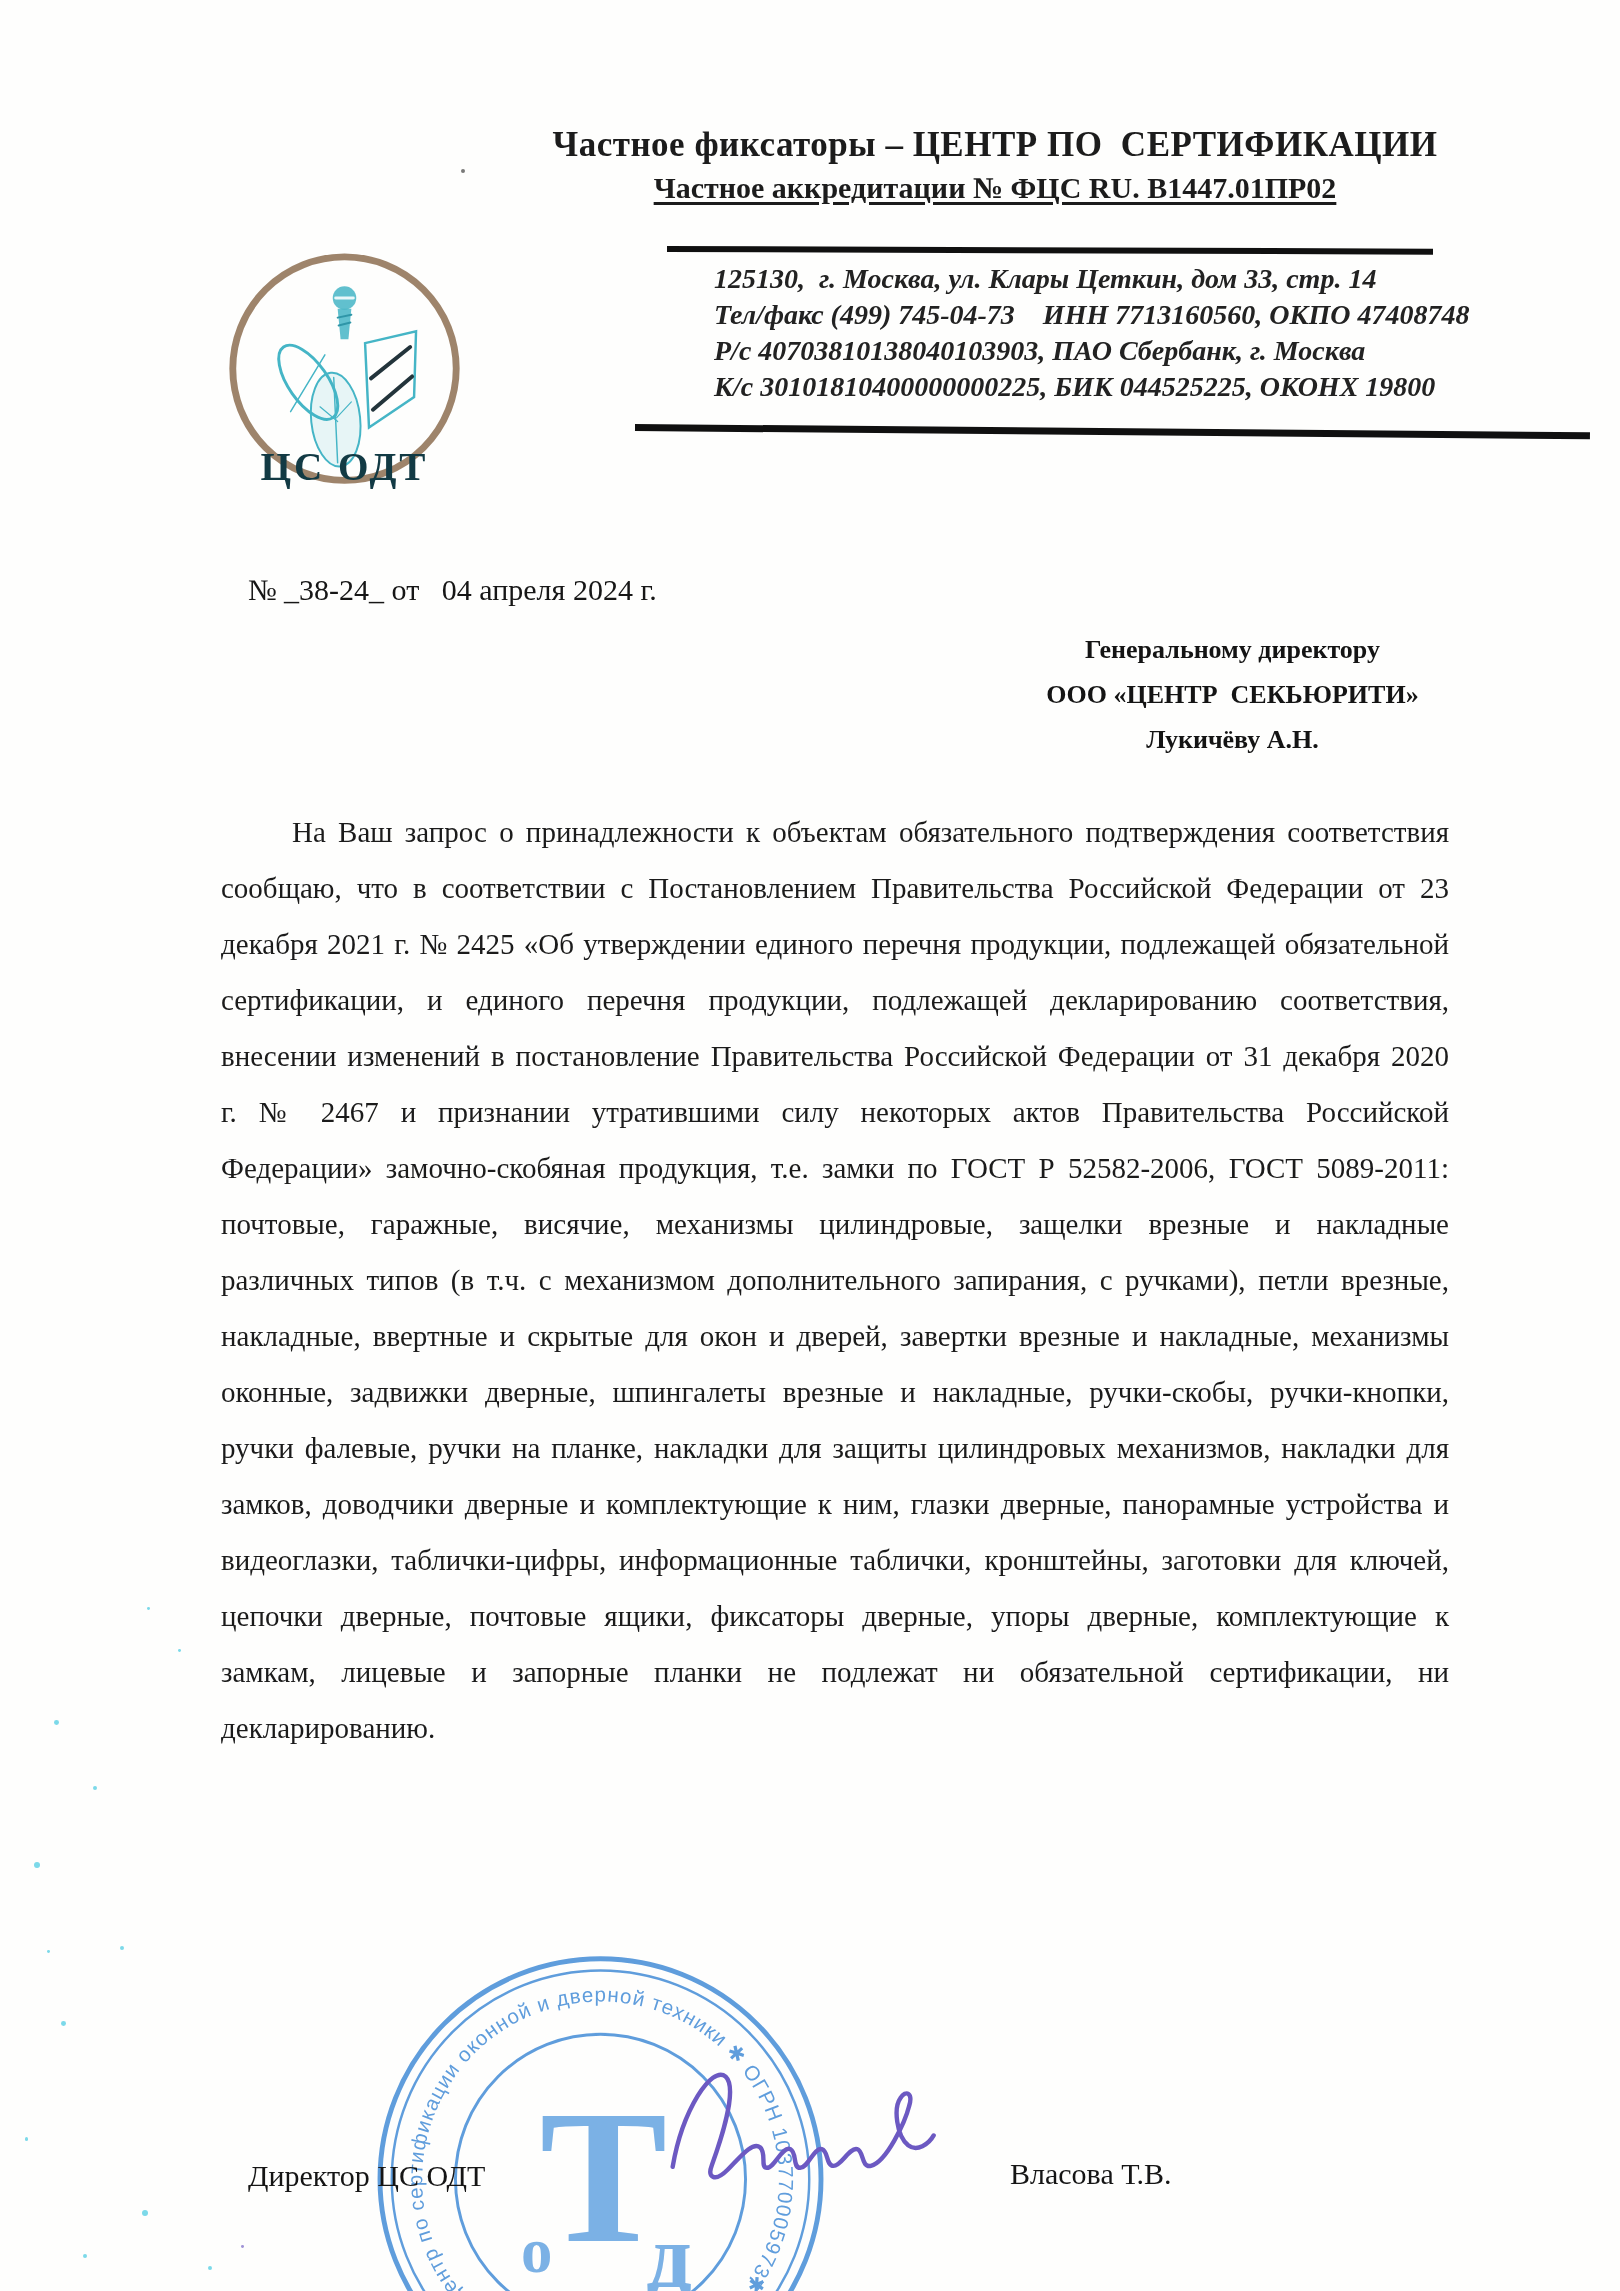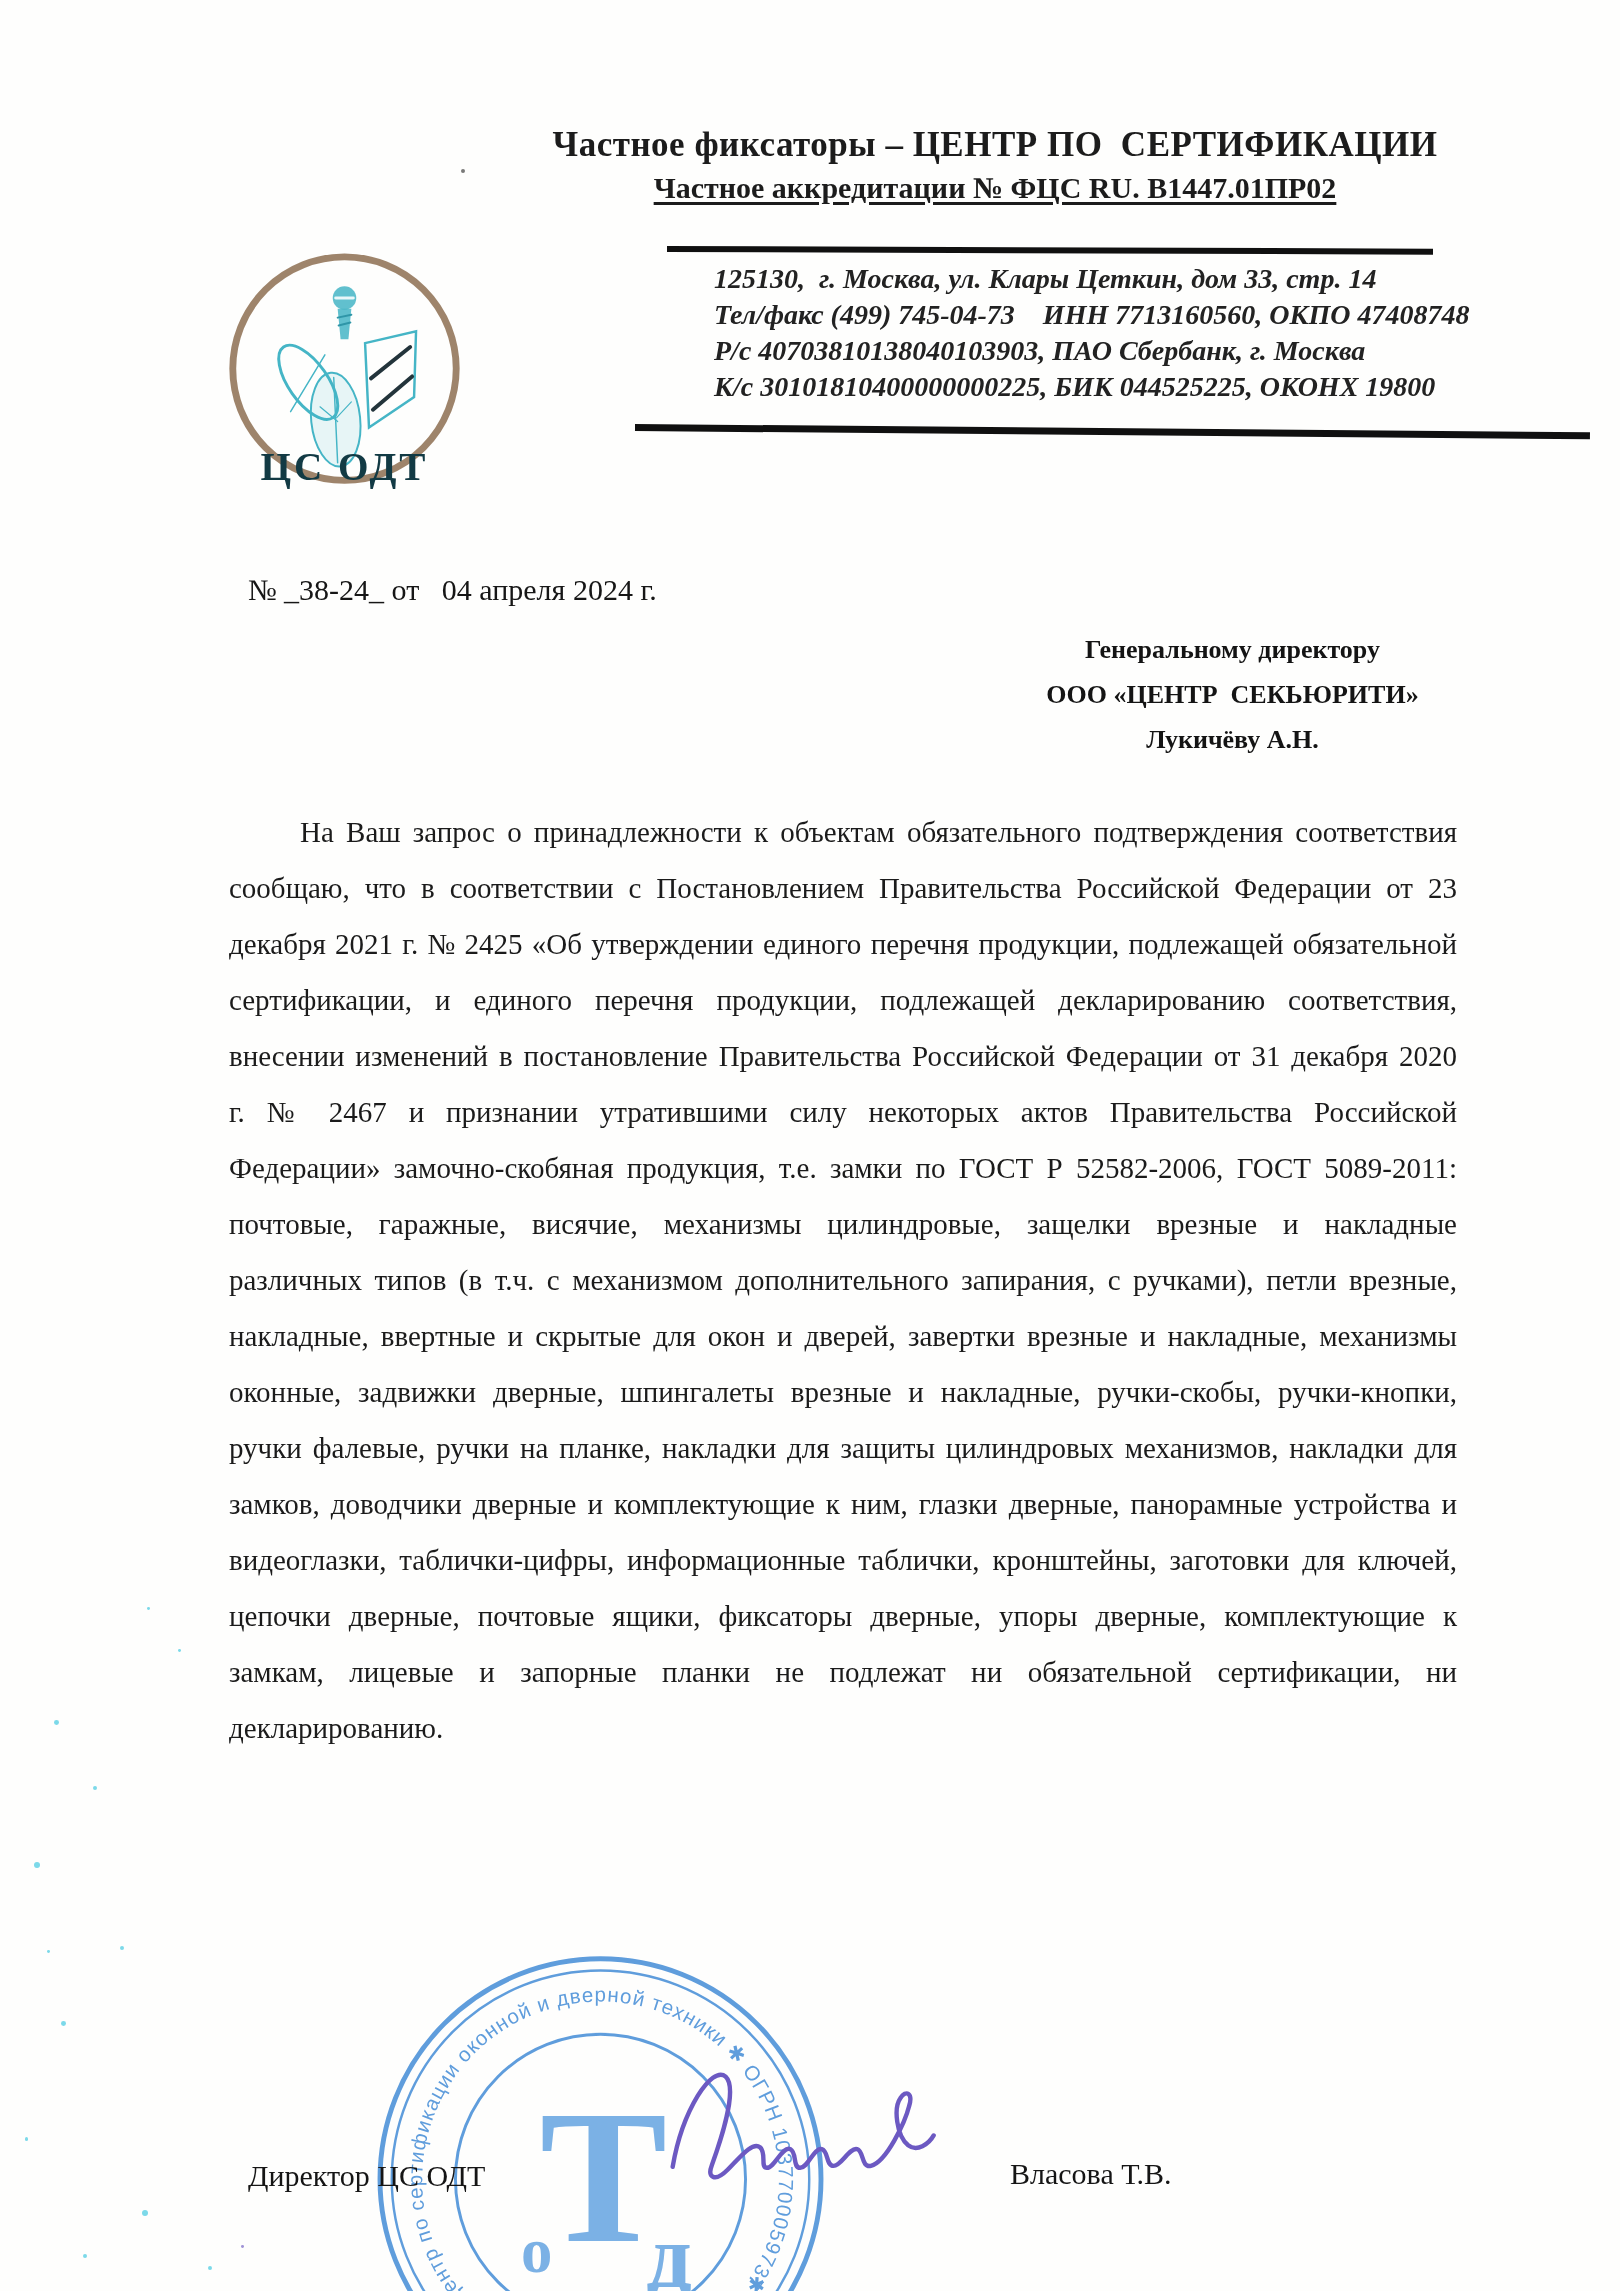--- a/index.html
+++ b/index.html
@@ -23,21 +23,21 @@
   .rule-top{left:667px;top:246px;width:766px;height:5.9px;transform:rotate(.2deg);transform-origin:left center;}
   .rule-bottom{left:635px;top:424px;width:955px;height:6.9px;transform:rotate(.5deg);transform-origin:left center;}
   .addr{position:absolute;left:678px;top:261px;font-style:italic;font-size:28px;line-height:36px;font-weight:bold;color:#222;margin-left:36px;}
   
   .logo{position:absolute;left:222px;top:245px;width:245px;height:257px;}
   
   .refline{position:absolute;left:248px;top:573px;font-size:30px;color:#161616;text-align:right;}
   
   .recipient{position:absolute;left:998px;top:627px;width:469px;text-align:center;font-weight:bold;font-size:26px;line-height:45px;color:#141414;}
   
-  .body-text{position:absolute;left:221px;top:804px;width:1228px;font-size:29px;line-height:56px;text-align:justify;color:#1b1b1b;word-spacing:2px;margin-left:8px;}
+  .body-text{position:absolute;left:221px;top:804px;width:1228px;font-size:29px;line-height:56px;text-align:justify;color:#1b1b1b;word-spacing:2px;}
   .body-text p{margin:0;text-indent:71px;}
   
   .sig-title{position:absolute;left:248px;top:2159px;font-size:30px;color:#151515;z-index:5;}
   .sig-name{position:absolute;left:1010px;top:2157px;font-size:30px;color:#151515;z-index:5;}
   .stamp{position:absolute;left:370px;top:1949px;width:461px;height:343px;z-index:3;opacity:.88;}
   .ink{position:absolute;left:655px;top:2049px;width:314px;height:167px;z-index:6;}
   
   .speck{position:absolute;border-radius:50%;}
 </style>
 </head>

